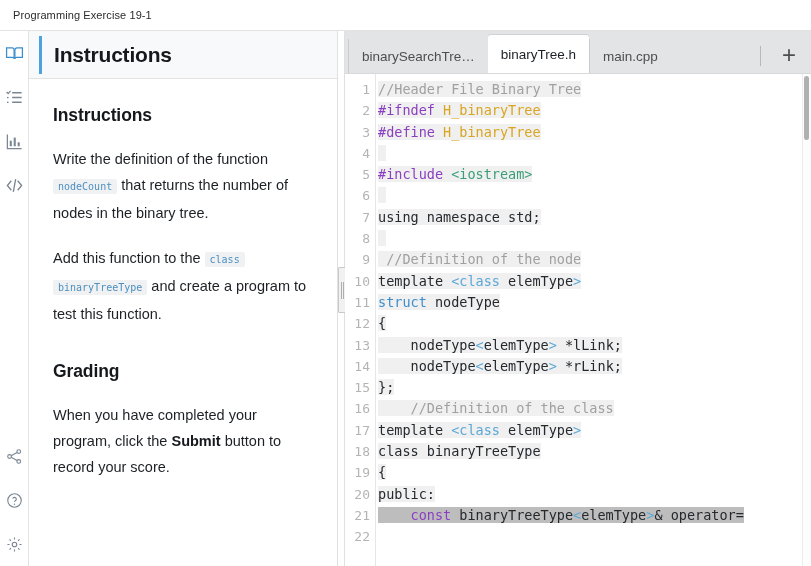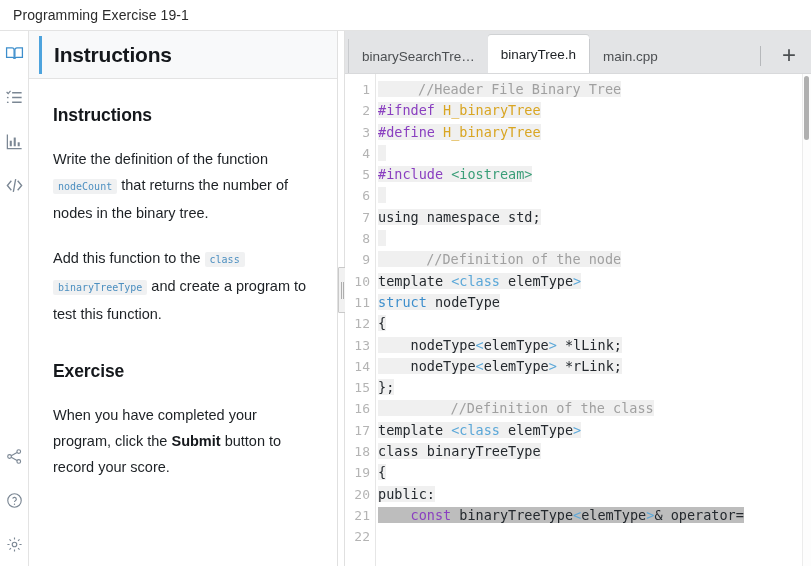--- a/index.html
+++ b/index.html
@@ -12,21 +12,21 @@
 
   
   .titlebar {
     height: 31px;
     background: #ffffff;
     border-bottom: 1px solid #e3e3e3;
     display: flex;
     align-items: center;
     padding-left: 13px;
   }
-  .titlebar-text { font-size: 14px; color: #2b2b2b; letter-spacing: .1px; }
+  .titlebar-text { font-size: 11px; color: #2b2b2b; letter-spacing: .1px; }
 
   
   .body-row { display: flex; height: 535px; }
 
   
   .rail {
     width: 29px;
     background: #ffffff;
     border-right: 1px solid #e3e3e3;
     display: flex; flex-direction: column; align-items: center;
@@ -171,21 +171,21 @@
   }
   .cline {
     font-family: "DejaVu Sans Mono", monospace;
     font-size: 13.5px; line-height: 21.3px;
     white-space: pre; color: #24292e;
   }
   .cline > span.hl {
     background: #f0f0f0;
   }
   .cline.selected > span.hl { background: #bdbdbd; }
-  .t-com  { color: #a0a0a0; padding-left: 40px; }
+  .t-com  { color: #a0a0a0; }
   .t-pre  { color: #8a3fc0; }
   .t-mac  { color: #d9a521; }
   .t-str  { color: #3a9e78; }
   .t-kw   { color: #3d8ecc; }
   .t-ang  { color: #5aa7d8; }
   .t-pln  { color: #24292e; }
 
   
   .ed-scroll {
     position: absolute; right: 2px; top: 2px;
@@ -282,21 +282,21 @@
         <span class="code-inline">nodeCount</span>
         <span>that returns the number of nodes in the binary tree.</span>
       </p>
 
       <p class="para"><span>Add this function to the</span>
         <span class="code-inline">class</span>
         <span class="code-inline">binaryTreeType</span>
         <span>and create a program to test this function.</span>
       </p>
 
-      <div class="sec-title grading">Exercise</div>
+      <div class="sec-title grading">Grading</div>
 
       <p class="para"><span>When you have completed your program, click the</span>
         <span class="bold-inline">Submit</span>
         <span>button to record your score.</span>
       </p>
     </div>
   </div>
 
   <div class="divider">
     <div class="divider-thumb">

